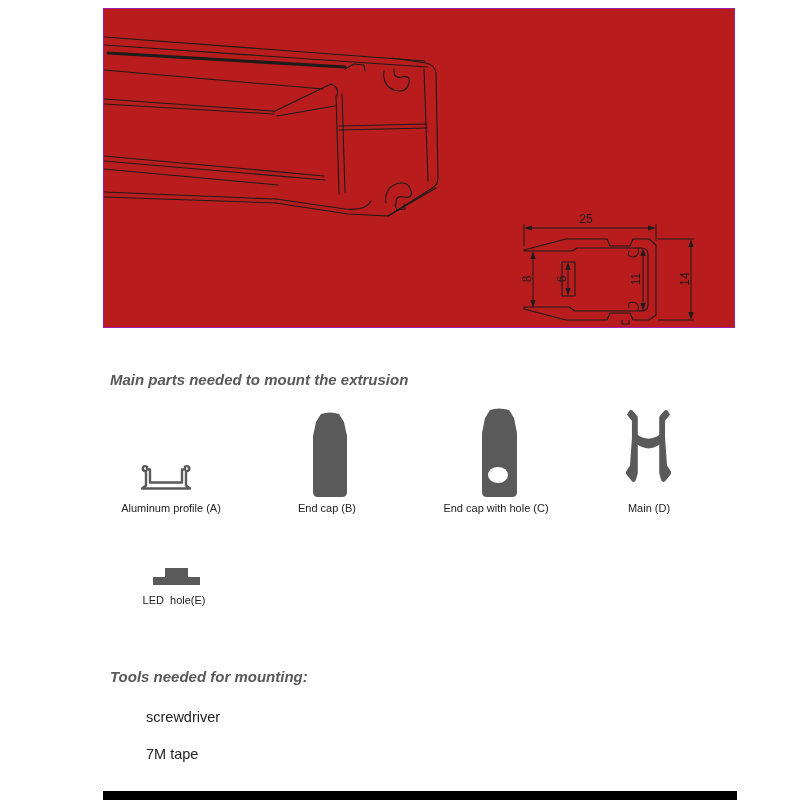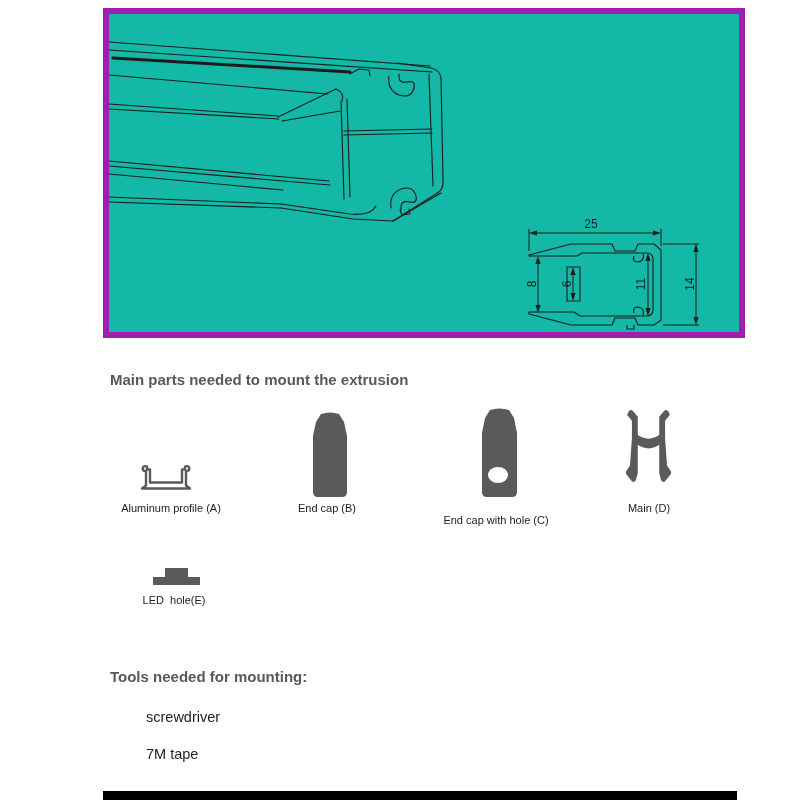--- a/index.html
+++ b/index.html
@@ -5,26 +5,26 @@
   html,body{margin:0;padding:0;}
   body{
     width:800px;height:800px;position:relative;background:#ffffff;
     font-family:"Liberation Sans","DejaVu Sans",sans-serif;
     -webkit-font-smoothing:antialiased;
   }
   .abs{position:absolute;}
   
   .draw-box{
     left:103px;top:8px;width:630px;height:318px;
-    border:6px solid #a21caf;background:#14b8a6;
+    border:1px solid #a21caf;background:#b91c1c;
   }
   .draw-box svg{position:absolute;left:0;top:0;}
   
   .h-gray{
-    color:#595959;font-weight:bold;font-size:15px;line-height:18px;white-space:nowrap;
+    color:#595959;font-weight:bold;font-size:15px;line-height:18px;white-space:nowrap;font-style:italic;
   }
   .body-txt{
     color:#222;font-size:14.5px;line-height:17px;white-space:nowrap;margin-left:36px;
   }
   .part-label{
     color:#222;font-size:11px;line-height:17px;white-space:pre;
     transform:translateX(-50%);
   }
   .icon-svg{display:block;}
   .bottom-bar{
@@ -116,21 +116,21 @@
 
 <svg class="abs icon-svg" style="left:308px;top:412px;" width="44" height="86" viewBox="0 0 44 86">
   <path d="M13 2 Q22 -1 31 2 L36 10 L39 24 L39 80 Q39 85 34 85 L10 85 Q5 85 5 80 L5 24 L8 10 Z" fill="#5a5a5a"></path>
 </svg>
 <div class="abs part-label" style="left:327px;top:500px;">End cap (B)</div>
 
 <svg class="abs icon-svg" style="left:477px;top:408px;" width="45" height="90" viewBox="0 0 45 90">
   <path d="M13 2 Q22 -1 32 2 L37 10 L40 25 L40 84 Q40 89 35 89 L10 89 Q5 89 5 84 L5 25 L8 10 Z" fill="#5a5a5a"></path>
   <ellipse cx="21" cy="67" rx="10" ry="8" fill="#ffffff"></ellipse>
 </svg>
-<div class="abs part-label" style="left:496px;top:500px;margin-top:12px;">End cap with hole (C)</div>
+<div class="abs part-label" style="left:496px;top:500px;">End cap with hole (C)</div>
 
 <svg class="abs icon-svg" style="left:624px;top:409px;" width="49" height="78" viewBox="0 0 50 80">
   <g fill="#5a5a5a">
     <path d="M5 2 Q7 0 9 2 L14 8 L14 66 L12 73 Q10 76 8 74 L3 68 Q1 66 2 64 L6 58 L8 30 L8 12 L3 6 Z"></path>
     <path d="M45 2 Q43 0 41 2 L36 8 L36 66 L38 73 Q40 76 42 74 L47 68 Q49 66 48 64 L44 58 L42 30 L42 12 L47 6 Z"></path>
     <path d="M13 26 Q25 35 37 26 L37 36 Q25 45 13 36 Z"></path>
   </g>
 </svg>
 <div class="abs part-label" style="left:649px;top:500px;">Main (D)</div>
 

